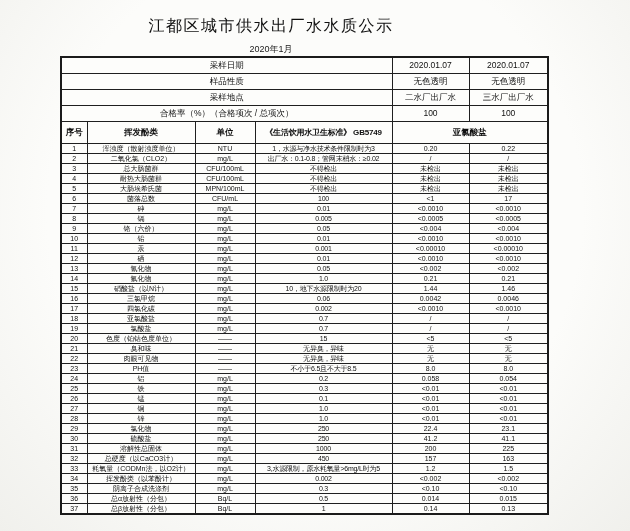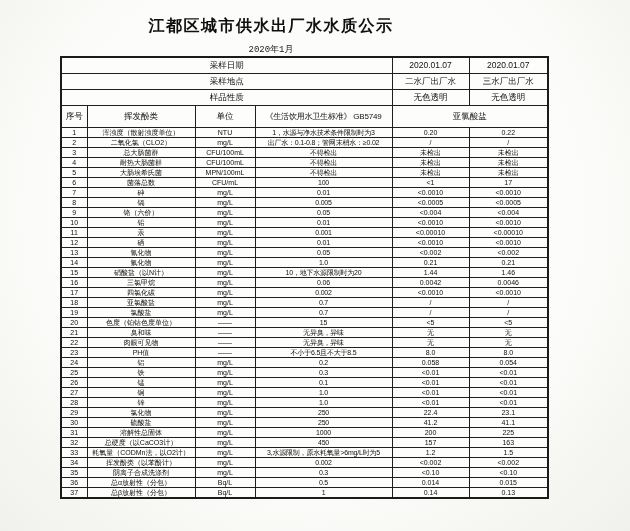--- a/index.html
+++ b/index.html
@@ -4,37 +4,37 @@
 <style>
   html,body { margin:0; padding:0; }
   body { background:#dddddad8; font-family:"Liberation Sans", sans-serif; }
   .page {
     position:relative; width:630px; height:531px; overflow:hidden;
     background:#fafaf7;
     background-image: radial-gradient(ellipse at 50% 40%, #fcfcfa 60%, #f0f0ec 100%);
     color:#141414;
   }
   .heading { position:absolute; top:16px; left:0; width:542px; text-align:center; }
-  .title { font-size:16px; font-weight:bold; letter-spacing:1.5px; color:#0f0f0f; }
-  .subtitle { font-size:9px; margin-top:6px; color:#1a1a1a;font-family:Liberation Mono, monospace; }
+  .title { font-size:16px; font-weight:normal; letter-spacing:1.5px; color:#0f0f0f; }
+  .subtitle { font-size:9px; margin-top:6px; color:#1a1a1a; }
 
   table.report {
     position:absolute; left:60px; top:56px; width:487px;
     border-collapse:collapse; table-layout:fixed;
     background:#fdfdfb; border:2px solid #1b1b1b;padding-left:32px;
   }
   table.report td {
     border:1px solid #1f1f1f;
     font-size:7px; line-height:9px; height:9px;
     padding:0 2px; text-align:center;
     overflow:hidden; white-space:nowrap;
     color:#101010;
   }
   tr.summary-row td { height:15px; line-height:15px; font-size:8.5px; }
-  tr.head-row td { height:21px; line-height:21px; font-size:8.5px; font-weight:normal; }
+  tr.head-row td { height:21px; line-height:21px; font-size:8.5px; font-weight:bold; }
   td.cell-item { text-align:left; padding-left:3px; }
   td.cell-standard { font-size:6.8px; letter-spacing:-0.2px; }
 </style>
 </head>
 <body>
 
 <div class="page">
 
   <div class="heading">
     <div class="title">江都区城市供水出厂水水质公示</div>
@@ -50,28 +50,33 @@
       <col style="width:77px">
       <col style="width:79px">
     </colgroup>
     <tbody id="summary-body">
         <tr class="summary-row">
           <td colspan="4">采样日期</td>
           <td>2020.01.07</td>
           <td>2020.01.07</td>
         </tr>
         <tr class="summary-row">
+          <td colspan="4">样品性质</td>
+          <td>无色透明</td>
+          <td>无色透明</td>
+        </tr>
+        <tr class="summary-row">
           <td colspan="4">采样地点</td>
           <td>二水厂出厂水</td>
           <td>三水厂出厂水</td>
         </tr>
         <tr class="summary-row">
-          <td colspan="4">样品性质</td>
-          <td>无色透明</td>
-          <td>无色透明</td>
+          <td colspan="4">合格率（%）（合格项次 / 总项次）</td>
+          <td>100</td>
+          <td>100</td>
         </tr>
       </tbody>
     <tbody>
       <tr class="head-row">
         <td>序号</td>
         <td>挥发酚类</td>
         <td>单位</td>
         <td class="cell-standard" style="font-size:8px;margin-top:33px;">《生活饮用水卫生标准》 GB5749</td>
         <td colspan="2">亚氯酸盐</td>
       </tr>

